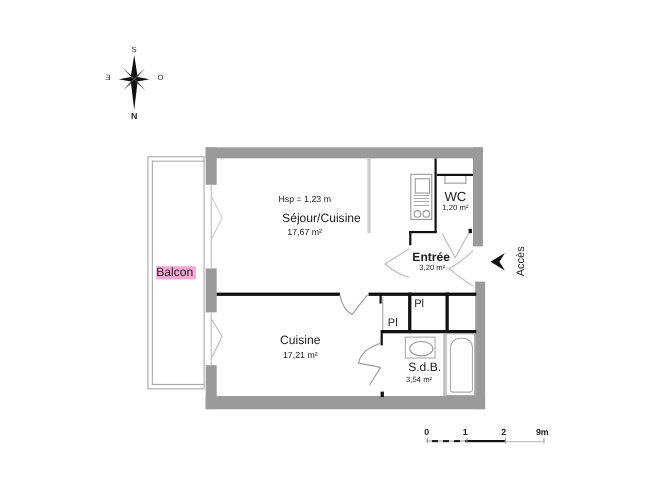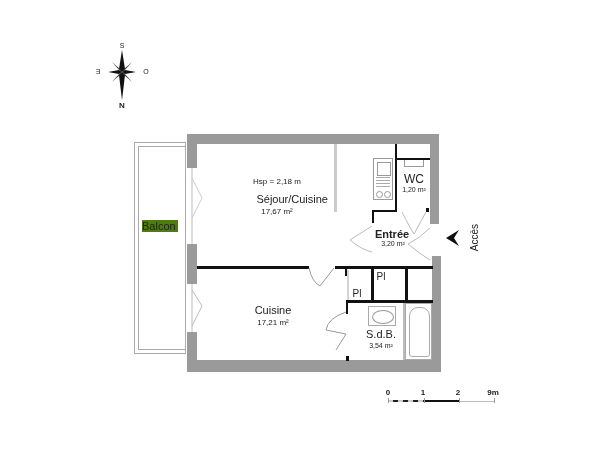--- a/index.html
+++ b/index.html
@@ -31,21 +31,21 @@
   </svg>
   <span class="lbl small" style="left:24px;top:-2px;width:12px;font-size:7px;">S</span>
   <span class="lbl small" style="left:1px;top:24px;width:10px;font-size:7px;transform:scaleX(-1);">E</span>
   <span class="lbl small" style="left:49px;top:24px;width:10px;font-size:7px;">O</span>
   <span class="lbl small" style="left:24px;top:57px;width:12px;font-size:8px;font-weight:bold;">N</span>
 </div>
 
 <div class="abs" style="left:134px;top:142px;width:52px;height:212px;border:1px solid #aaa;box-sizing:border-box;">
   <div class="abs" style="left:3px;top:3px;right:-1px;bottom:3px;border:1px solid #aaa;border-right:none;"></div>
 </div>
-<span class="lbl" style="left:142px;top:220px;font-size:11px;background:#4d7c0f;padding-right:2px;">Balcon</span>
+<span class="lbl" style="left:142px;top:242px;font-size:11px;background:#f9a8d4;padding-right:2px;">Balcon</span>
 
 <div class="wall" style="left:187px;top:134px;width:252px;height:10px;"></div>
 <div class="wall" style="left:187px;top:134px;width:10px;height:34px;"></div>
 <div class="wall" style="left:187px;top:244px;width:10px;height:40px;"></div>
 <div class="wall" style="left:187px;top:332px;width:10px;height:40px;"></div>
 <div class="wall" style="left:187px;top:360px;width:254px;height:12px;"></div>
 <div class="wall" style="left:430px;top:134px;width:9px;height:90px;"></div>
 <div class="wall" style="left:432px;top:256px;width:9px;height:116px;"></div>
 
 <svg width="20" height="80" style="left:188px;top:168px;">
@@ -102,37 +102,37 @@
 </svg>
 
 <div class="abs" style="left:368px;top:306px;width:28px;height:20px;border:1px solid #aaa;box-sizing:border-box;">
   <div class="abs" style="left:3px;top:3px;width:20px;height:12px;border:1px solid #999;border-radius:50%;"></div>
 </div>
 <div class="abs" style="left:405px;top:303px;width:27px;height:57px;border:1px solid #aaa;box-sizing:border-box;">
   <div class="abs" style="left:3px;top:3px;width:19px;height:48px;border:1px solid #aaa;border-radius:9px 9px 3px 3px;"></div>
 </div>
 <div class="abs" style="left:403px;top:303px;width:2px;height:57px;background:#bbb;"></div>
 
-<span class="lbl" style="left:236px;top:177px;width:82px;font-size:8px;">Hsp = 2,18 m</span>
+<span class="lbl" style="left:236px;top:177px;width:82px;font-size:8px;">Hsp = 1,23 m</span>
 <span class="lbl room-name" style="left:226px;top:193px;width:102px;text-align:right;">Séjour/Cuisine</span>
 <span class="lbl room-area" style="left:246px;top:207px;width:62px;">17,67 m²</span>
 
 <span class="lbl room-name" style="left:398px;top:172px;width:32px;font-size:12px;">WC</span>
 <span class="lbl room-area" style="left:396px;top:186px;width:36px;font-size:7px;">1,20 m²</span>
 
 <span class="lbl room-name" style="left:372px;top:228px;width:40px;font-weight:bold;">Entrée</span>
 <span class="lbl room-area" style="left:374px;top:240px;width:38px;font-size:7px;">3,20 m²</span>
 
 <span class="lbl small" style="left:374px;top:271px;width:14px;">Pl</span>
 <span class="lbl small" style="left:350px;top:288px;width:14px;">Pl</span>
 
 <span class="lbl room-name" style="left:236px;top:304px;width:74px;">Cuisine</span>
 <span class="lbl room-area" style="left:246px;top:318px;width:54px;">17,21 m²</span>
 
-<span class="lbl room-name" style="left:361px;top:328px;width:40px;">S.d.B.</span>
+<span class="lbl room-name" style="left:361px;top:328px;width:40px;text-align:right;">S.d.B.</span>
 <span class="lbl room-area" style="left:362px;top:342px;width:38px;font-size:7px;">3,54 m²</span>
 
 <svg width="14" height="16" style="left:446px;top:230px;">
   <polygon points="0,8 13,0 8,8 13,16" fill="#111"></polygon>
 </svg>
 <span class="lbl" style="left:454px;top:232px;width:40px;font-size:10px;transform:rotate(-90deg);transform-origin:center;">Accès</span>
 
 <div class="abs" style="left:386px;top:388px;width:116px;height:20px;">
   <span class="lbl small" style="left:-2px;top:0;width:8px;font-size:8px;font-weight:bold;">0</span>
   <span class="lbl small" style="left:33px;top:0;width:8px;font-size:8px;font-weight:bold;">1</span>

